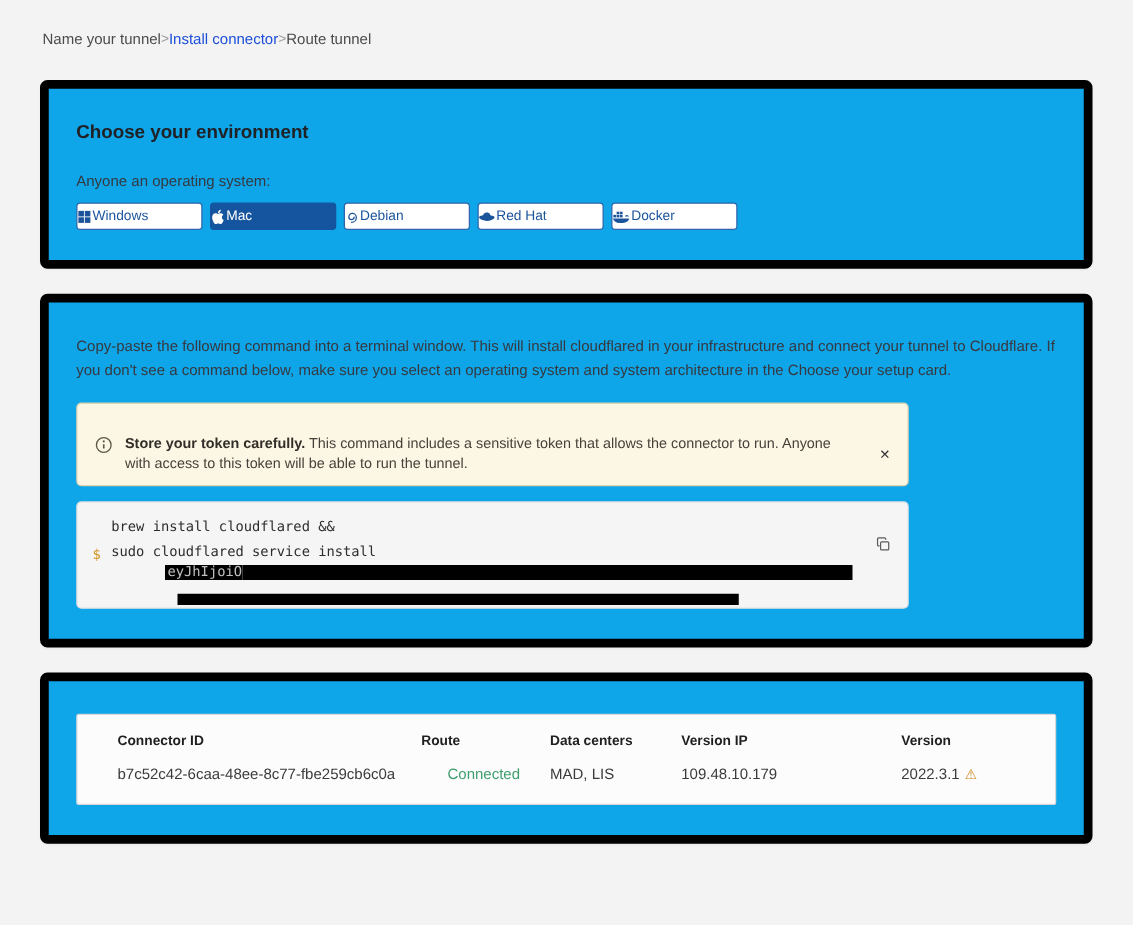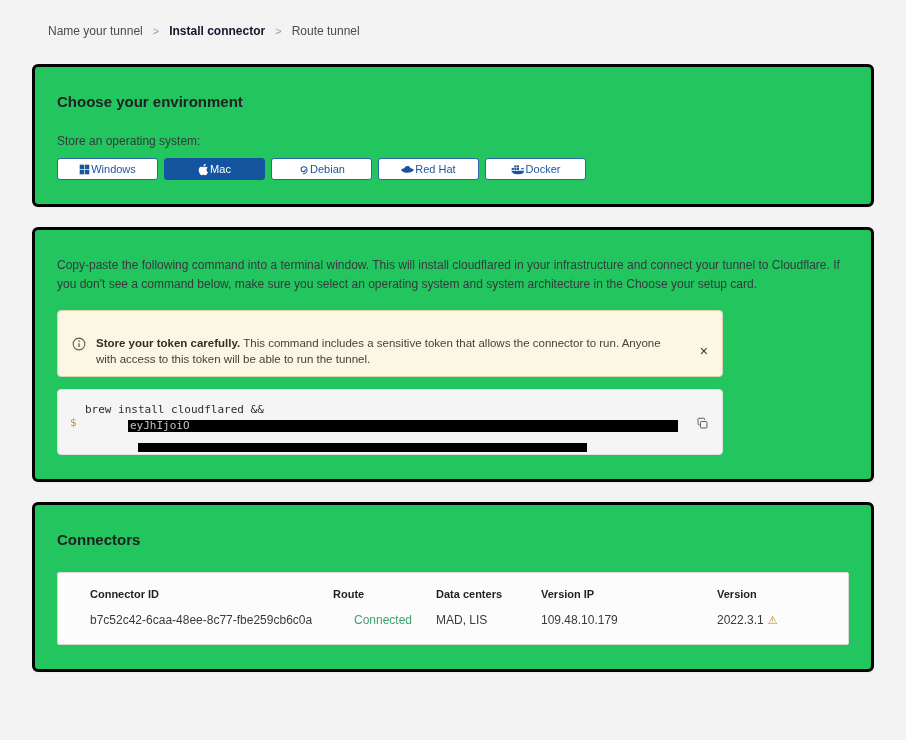--- a/index.html
+++ b/index.html
@@ -6,33 +6,33 @@
   html, body { margin: 0; padding: 0; }
   body {
     width: 906px; height: 740px; overflow: hidden;
     background: #f3f3f4;
     font-family: "Liberation Sans", sans-serif;
     color: #222;
   }
   .page { padding: 24px 32px 0; }
 
   
-  .breadcrumb { display: flex; align-items: center; gap: 10px; font-size: 12px; color: #4b4b4b; margin: 0 0 26px 16px; }
+  .breadcrumb { display: flex; align-items: center; gap: 0; font-size: 12px; color: #4b4b4b; margin: 0 0 26px 2px; }
   .crumb { cursor: pointer; }
-  .crumb.active { font-weight: 700; color: #0f172a; }
+  .crumb.active { font-weight: 400; color: #1d4ed8; }
   .sep { color: #9a9a9a; font-size: 11px; }
 
   
-  .card { background: #22c55e; border: 3px solid #000000; border-radius: 6px; padding: 26px 22px 24px; margin-bottom: 20px; box-shadow: 0 1px 2px rgba(0,0,0,0.04); }
+  .card { background: #0ea5e9; border: 7px solid #000000; border-radius: 6px; padding: 26px 22px 24px; margin-bottom: 20px; box-shadow: 0 1px 2px rgba(0,0,0,0.04); }
   .card h2 { margin: 0 0 24px; font-size: 15px; font-weight: 700; color: #202124; }
 
   
   .os-label { font-size: 12px; color: #36393f; margin-bottom: 10px; }
   .os-row { display: flex; gap: 6px; }
-  .os-btn { display: inline-flex; align-items: center; justify-content: center; gap: 1px;
+  .os-btn { display: inline-flex; align-items: center; justify-content: flex-start; gap: 1px;
     width: 101px; height: 22px; background: #fff; border: 1px solid #2f66ab; border-radius: 3px;
     color: #1c549c; font-size: 11px; font-family: inherit; cursor: pointer; padding: 0; }
   .os-btn.selected { background: #15549e; border-color: #15549e; color: #fff; }
   .os-btn svg { flex: none; display: block; }
 
   
   .desc { font-size: 12px; line-height: 19px; color: #36393f; margin: 0 0 16px; }
   .banner { display: flex; align-items: flex-start; background: #fcf6e5; border: 1px solid #ddd2ab;
     border-radius: 4px; padding: 24px 12px 9px 14px; margin-bottom: 12px; max-width: 666px; }
   .banner-icon { margin: 2px 10px 0 0; flex: none; }
@@ -69,21 +69,21 @@
   <nav class="breadcrumb">
     <span class="crumb">Name your tunnel</span>
     <span class="sep">&gt;</span>
     <span class="crumb active">Install connector</span>
     <span class="sep">&gt;</span>
     <span class="crumb">Route tunnel</span>
   </nav>
 
   <section class="card">
     <h2>Choose your environment</h2>
-    <div class="os-label">Store an operating system:</div>
+    <div class="os-label">Anyone an operating system:</div>
     <div class="os-row">
       <button class="os-btn">
         <span>
           <svg width="11" height="11" viewBox="0 0 16 16" fill="currentColor">
               <rect x="1" y="1" width="6.5" height="6.5"></rect>
               <rect x="8.5" y="1" width="6.5" height="6.5"></rect>
               <rect x="1" y="8.5" width="6.5" height="6.5"></rect>
               <rect x="8.5" y="8.5" width="6.5" height="6.5"></rect>
             </svg>
         </span>
@@ -144,38 +144,38 @@
       </span>
       <div class="banner-text">
         <span class="banner-bold">Store your token carefully.</span><span>This command includes a sensitive token that allows the connector to run. Anyone with access to this token will be able to run the tunnel.</span>
       </div>
       <button class="banner-close">×</button>
     </div>
 
     <div class="codeblock">
       <span class="prompt">$</span>
       <div class="code-line">brew install cloudflared &amp;&amp;</div>
+      <div class="code-line">sudo cloudflared service install</div>
       <div class="token-line">
         <span class="token-prefix">eyJhIjoiO</span>
           <span class="bar bar1"></span>
       </div>
       <div class="code-line bar-line">
         <span class="bar bar2"></span>
       </div>
       <button class="copy-btn">
         <svg width="13" height="13" viewBox="0 0 16 16" fill="none" stroke="#5a5a5a" stroke-width="1.2">
             <rect x="5.5" y="5.5" width="8" height="8" rx="1"></rect>
             <path d="M10.5 3.5v-1a1 1 0 0 0-1-1h-6a1 1 0 0 0-1 1v6a1 1 0 0 0 1 1h1"></path>
           </svg>
       </button>
     </div>
   </section>
 
   <section class="card">
-    <h2>Connectors</h2>
     <div class="table">
       <div class="t-row t-head">
         <div>Connector ID</div>
         <div>Route</div>
         <div>Data centers</div>
         <div>Version IP</div>
         <div>Version</div>
       </div>
       <div class="t-row">
         <div>b7c52c42-6caa-48ee-8c77-fbe259cb6c0a</div>

